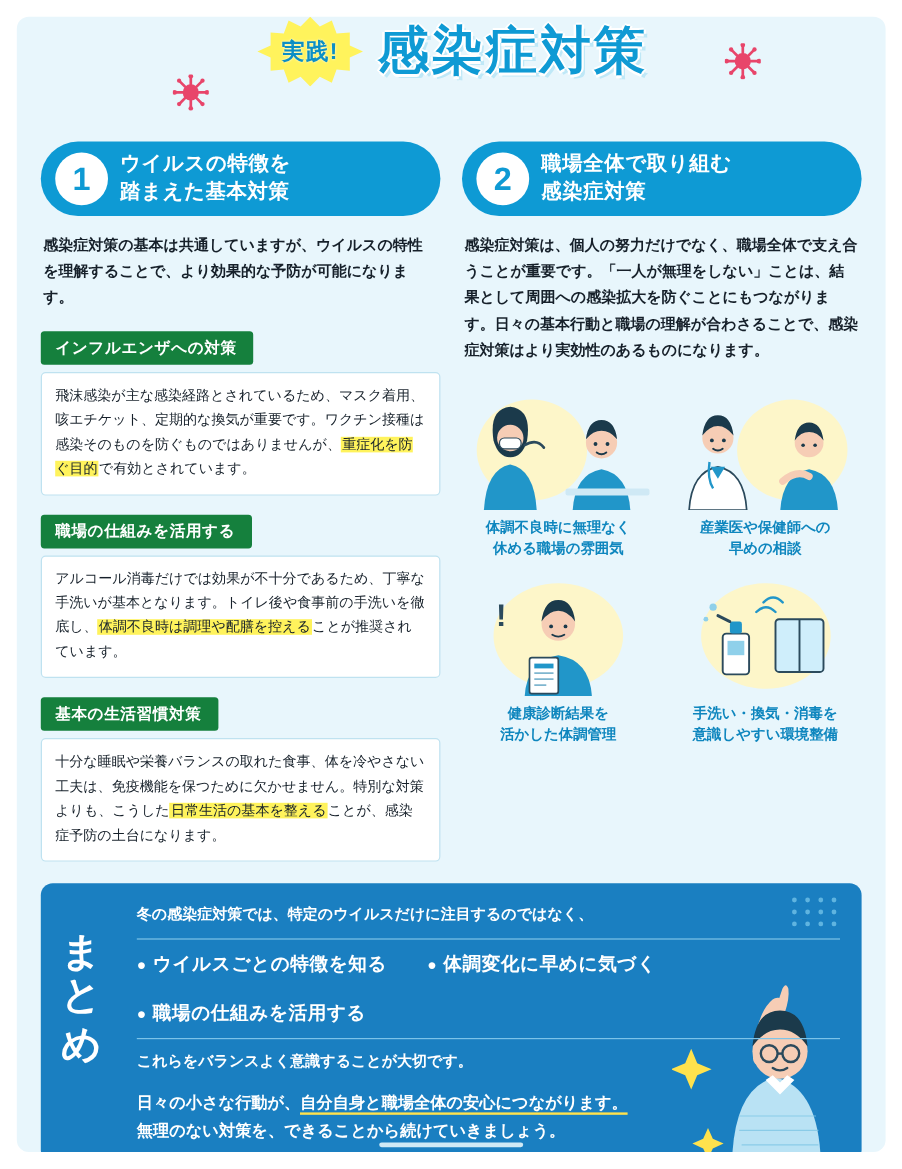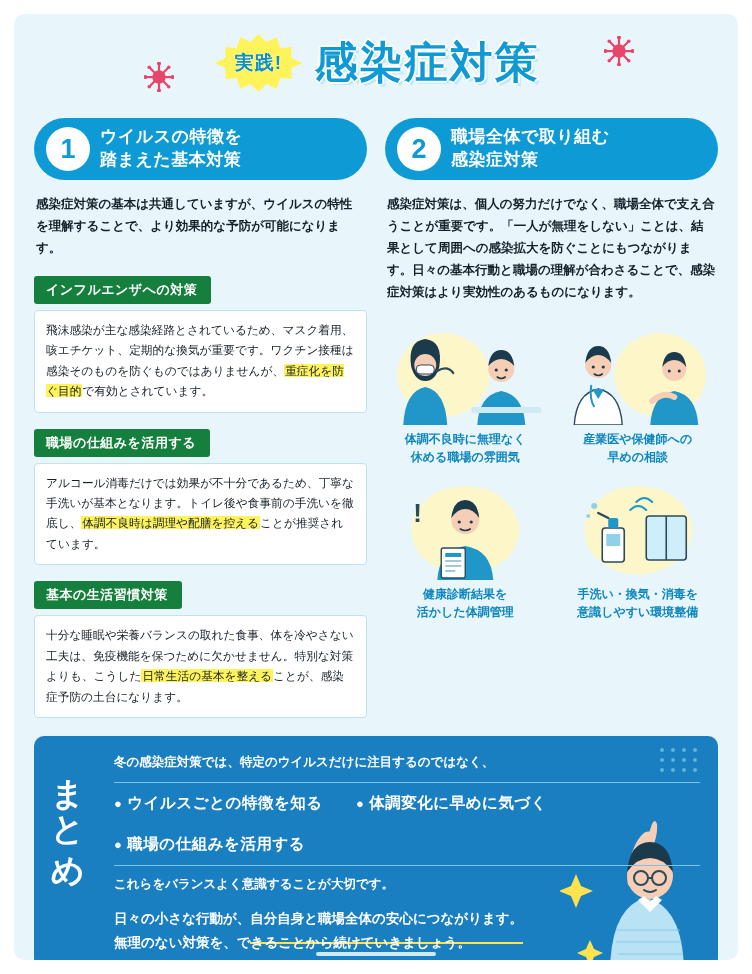--- a/index.html
+++ b/index.html
@@ -25,21 +25,21 @@
     padding: 0 18px;
   }
 
   
   .header {
     position: relative;
     height: 104px;
   }
   .title-bubble {
     position: absolute;
-    left: 50%; top: 20px;
+    left: 50%; top: 0;
     transform: translateX(-50%);
     display: flex;
     align-items: center;
     gap: 10px;
   }
   .badge-jissen {
     position: relative;
     width: 92px; height: 58px;
     display: flex; align-items: center; justify-content: center;
   }
@@ -216,21 +216,21 @@
   }
   .matome-foot {
     margin-top: 14px;
     color: #ffffff;
     font-size: 13.5px;
     font-weight: 700;
     line-height: 1.75;
   }
   .ul-yellow {
     border-bottom: 2px solid #ffe24d;
-    padding-bottom: 16px;
+    padding-bottom: 1px;
   }
   .matome-person {
     position: absolute;
     right: 8px; bottom: 0;
     width: 150px; height: 178px;
     z-index: 2;
   }
   .dots-deco {
     position: absolute;
     right: 14px; top: 10px;

